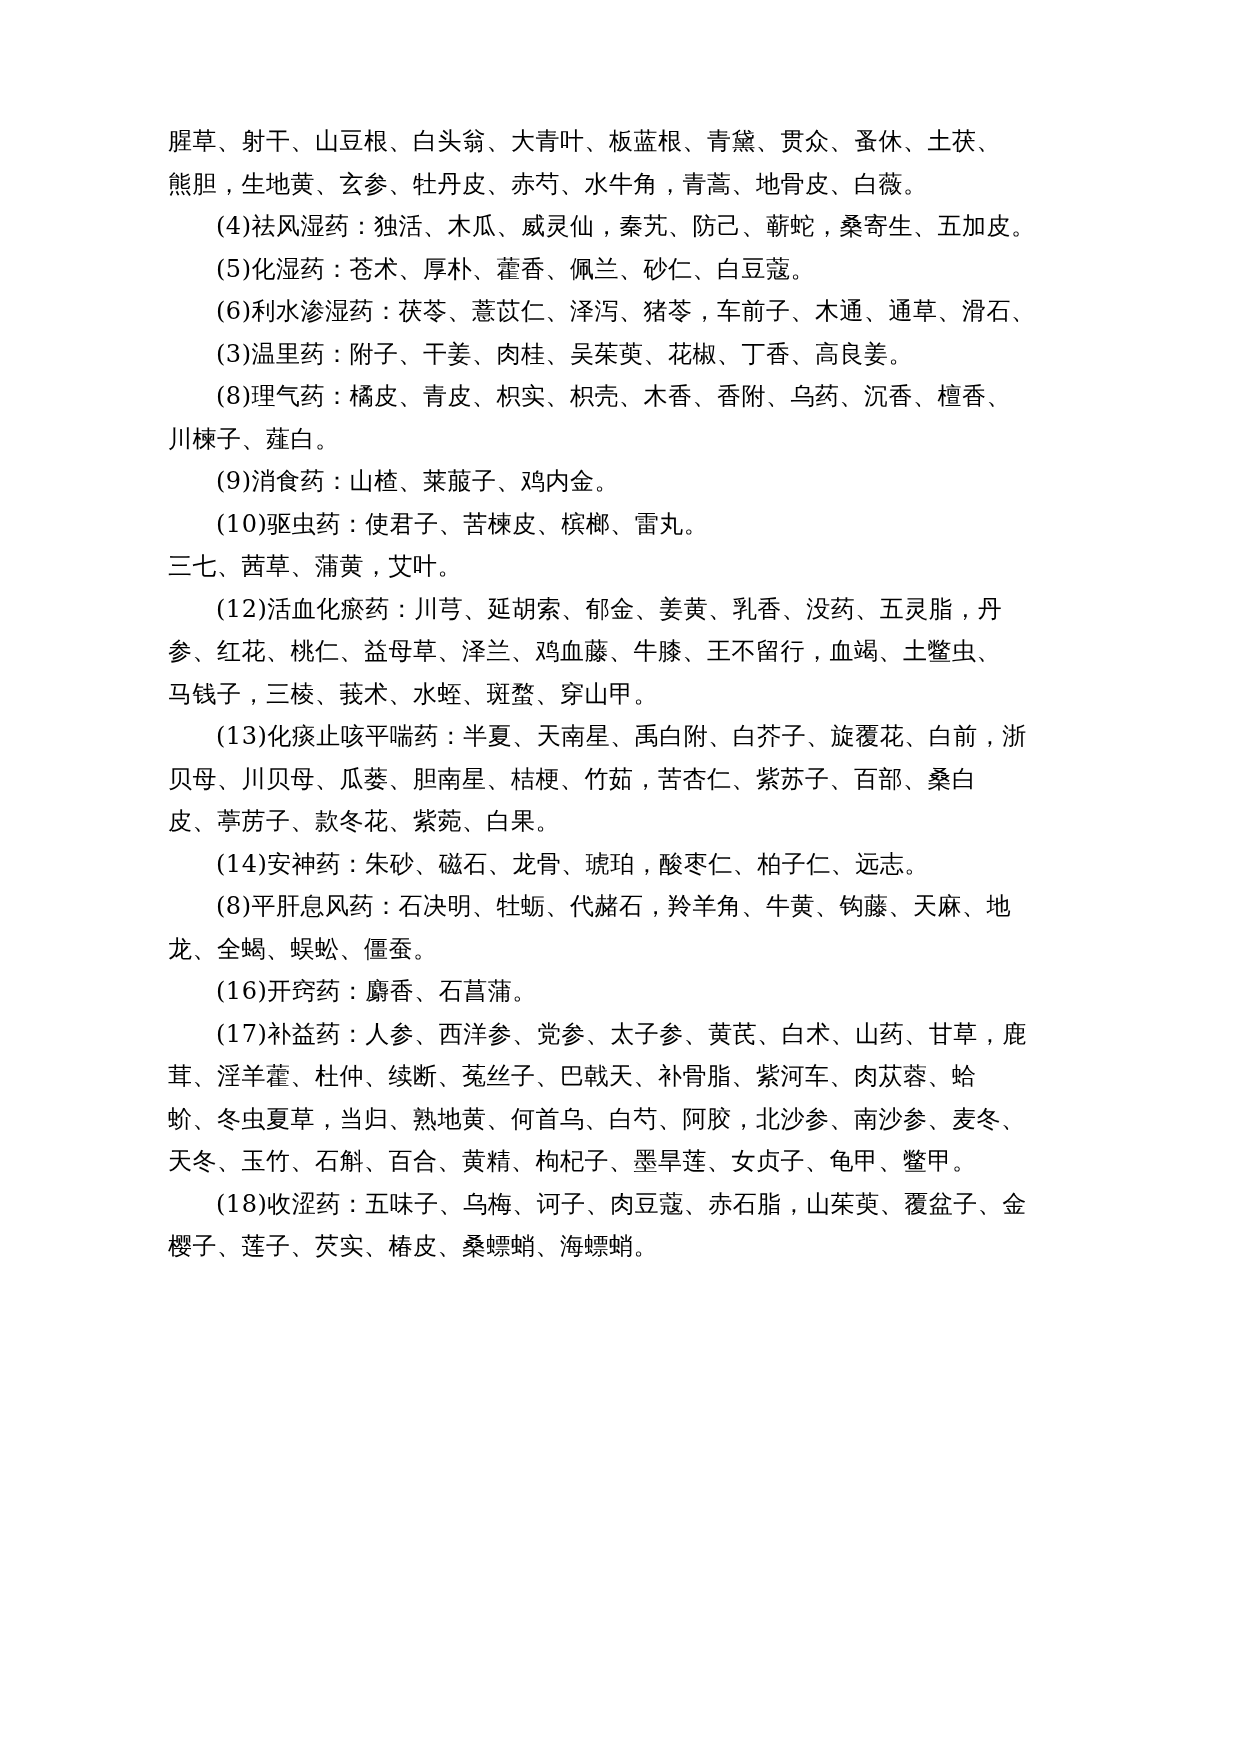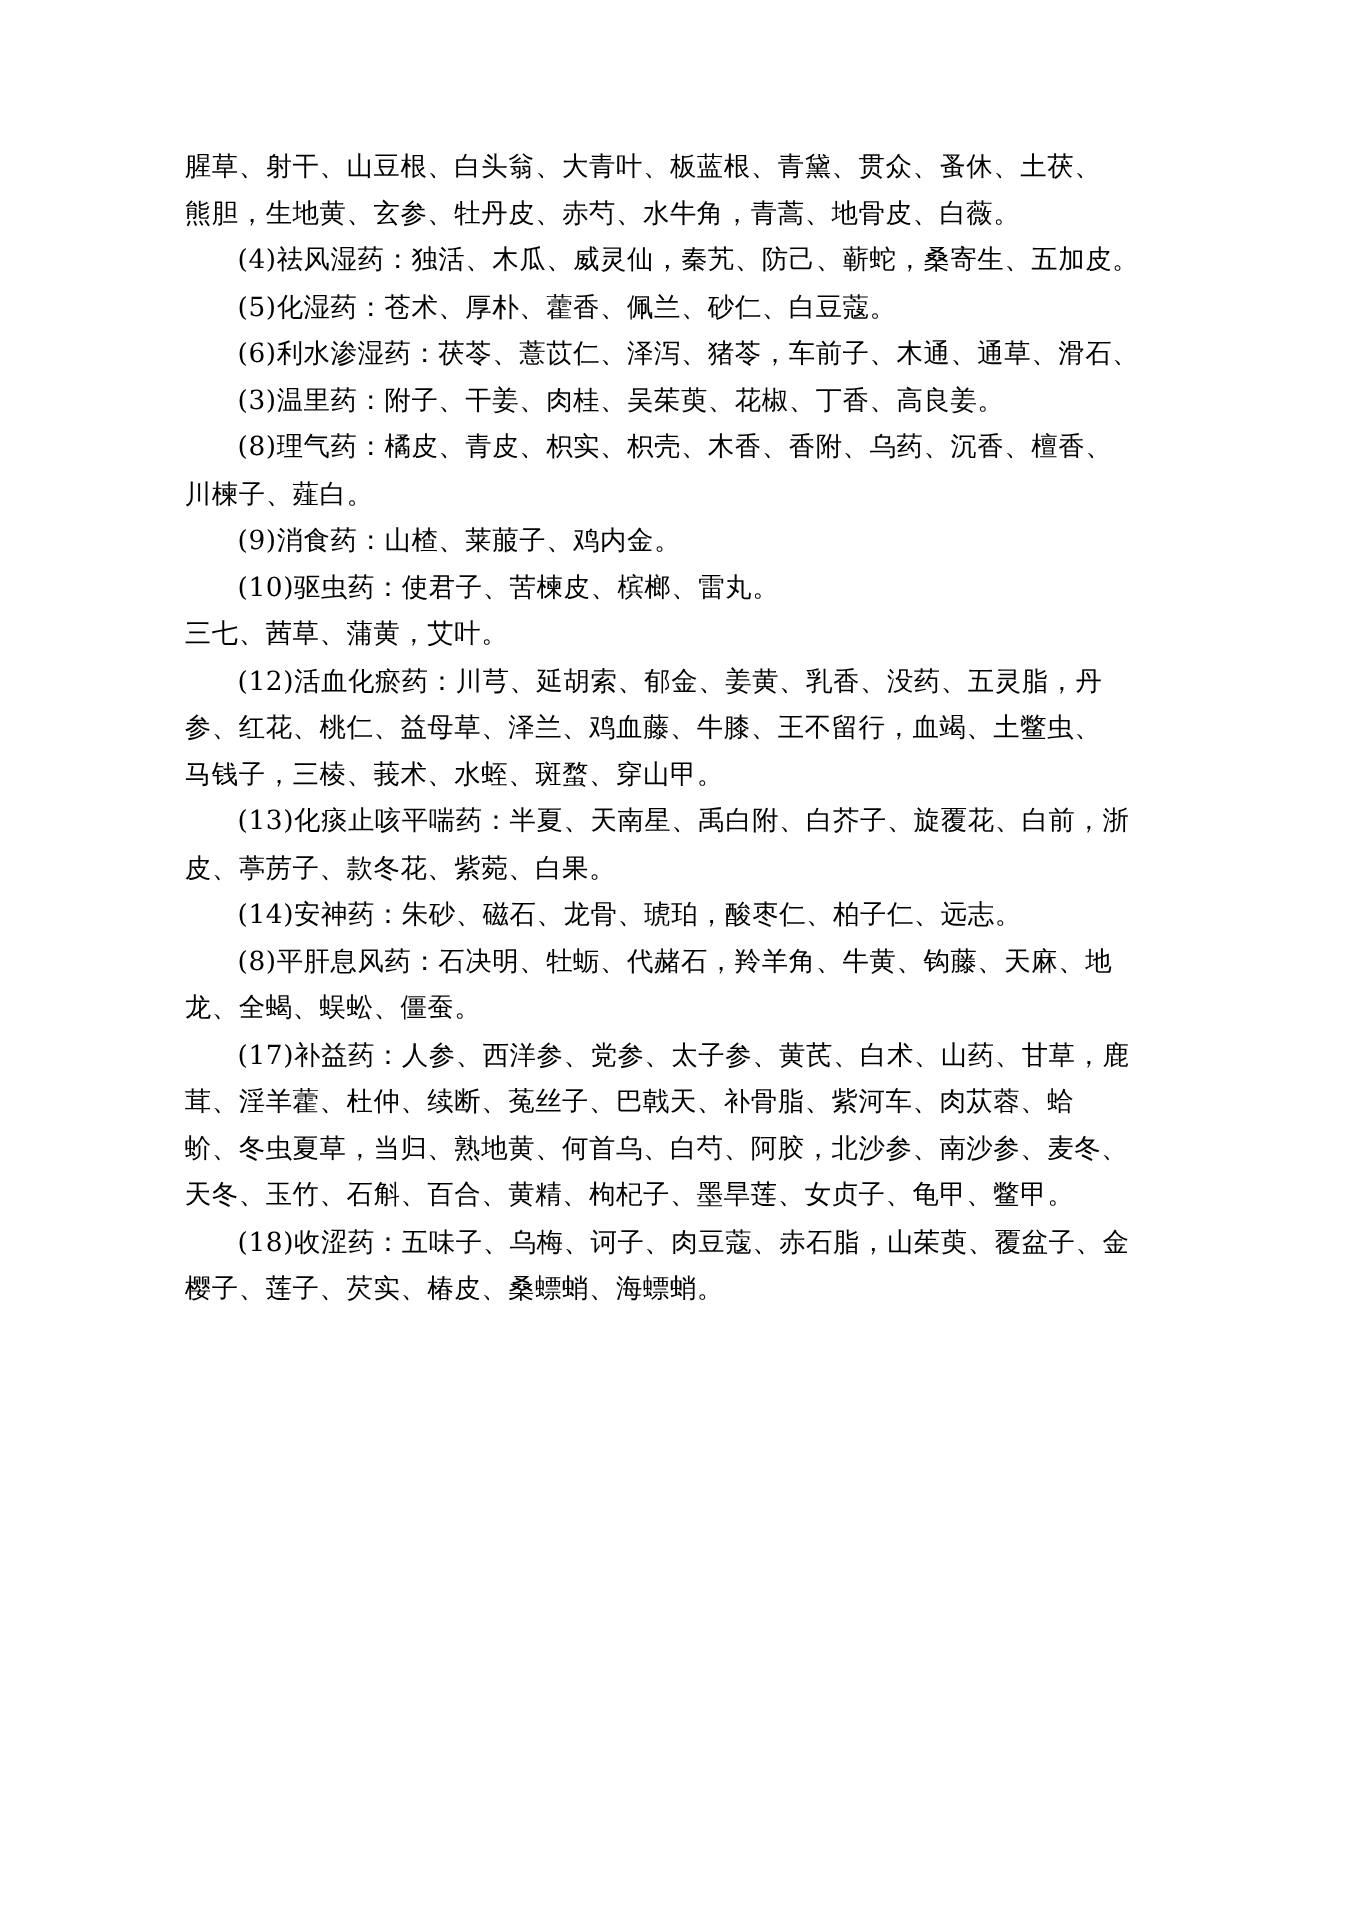--- a/index.html
+++ b/index.html
@@ -11,21 +11,21 @@
       width: 1240px;
       height: 1754px;
       position: relative;
       overflow: hidden;
       color: #000000;
       font-family: "DejaVu Serif", "Liberation Serif", serif;
     }
     .page {
       position: absolute;
       left: 168px;
-      top: 130px;
+      top: 120px;
       width: 780px;
     }
     .line {
       font-size: 24px;
       line-height: 42.5px;
       height: 42.5px;
       white-space: nowrap;
       letter-spacing: 0.5px;
     }
     .indent {
@@ -44,23 +44,25 @@
   <div class="line indent">(3)温里药：附子、干姜、肉桂、吴茱萸、花椒、丁香、高良姜。</div>
   <div class="line indent">(8)理气药：橘皮、青皮、枳实、枳壳、木香、香附、乌药、沉香、檀香、</div>
   <div class="line">川楝子、薤白。</div>
   <div class="line indent">(9)消食药：山楂、莱菔子、鸡内金。</div>
   <div class="line indent">(10)驱虫药：使君子、苦楝皮、槟榔、雷丸。</div>
   <div class="line">三七、茜草、蒲黄，艾叶。</div>
   <div class="line indent">(12)活血化瘀药：川芎、延胡索、郁金、姜黄、乳香、没药、五灵脂，丹</div>
   <div class="line">参、红花、桃仁、益母草、泽兰、鸡血藤、牛膝、王不留行，血竭、土鳖虫、</div>
   <div class="line">马钱子，三棱、莪术、水蛭、斑蝥、穿山甲。</div>
   <div class="line indent">(13)化痰止咳平喘药：半夏、天南星、禹白附、白芥子、旋覆花、白前，浙</div>
+  <div class="line">贝母、川贝母、瓜蒌、胆南星、桔梗、竹茹，苦杏仁、紫苏子、百部、桑白</div>
   <div class="line">皮、葶苈子、款冬花、紫菀、白果。</div>
   <div class="line indent">(14)安神药：朱砂、磁石、龙骨、琥珀，酸枣仁、柏子仁、远志。</div>
   <div class="line indent">(8)平肝息风药：石决明、牡蛎、代赭石，羚羊角、牛黄、钩藤、天麻、地</div>
   <div class="line">龙、全蝎、蜈蚣、僵蚕。</div>
+  <div class="line indent">(16)开窍药：麝香、石菖蒲。</div>
   <div class="line indent">(17)补益药：人参、西洋参、党参、太子参、黄芪、白术、山药、甘草，鹿</div>
   <div class="line">茸、淫羊藿、杜仲、续断、菟丝子、巴戟天、补骨脂、紫河车、肉苁蓉、蛤</div>
   <div class="line">蚧、冬虫夏草，当归、熟地黄、何首乌、白芍、阿胶，北沙参、南沙参、麦冬、</div>
   <div class="line">天冬、玉竹、石斛、百合、黄精、枸杞子、墨旱莲、女贞子、龟甲、鳖甲。</div>
   <div class="line indent">(18)收涩药：五味子、乌梅、诃子、肉豆蔻、赤石脂，山茱萸、覆盆子、金</div>
   <div class="line">樱子、莲子、芡实、椿皮、桑螵蛸、海螵蛸。</div>
 </div>
 
 </body></html>

